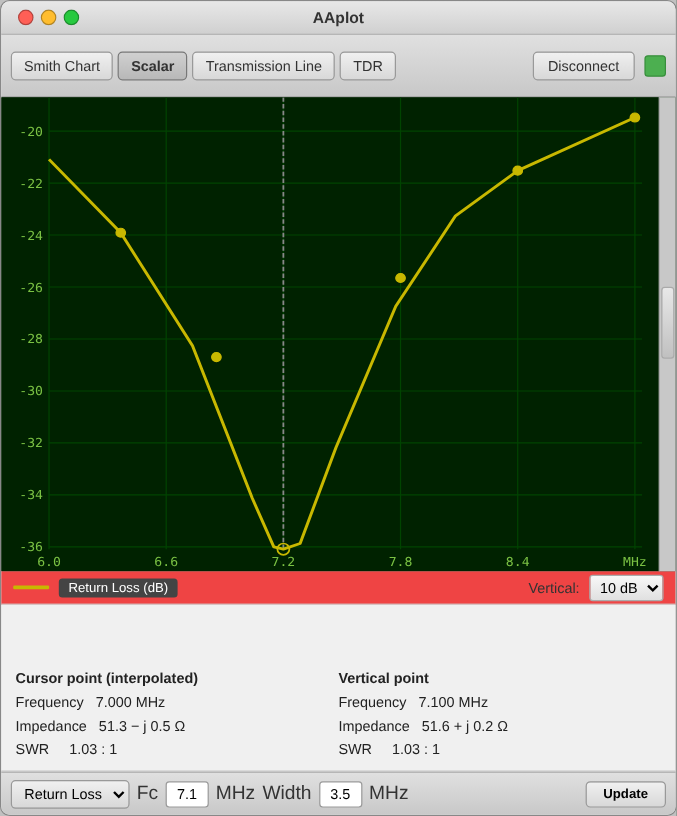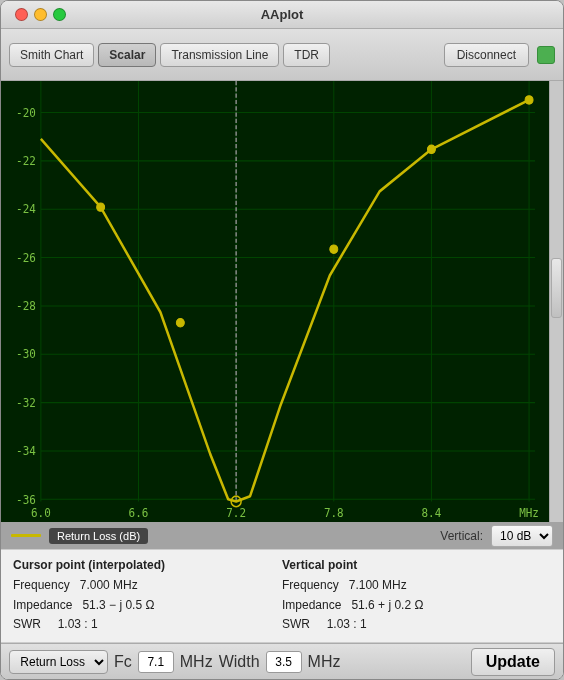--- a/index.html
+++ b/index.html
@@ -106,21 +106,21 @@
       top: 40%;
       left: 1px;
       right: 1px;
       height: 60px;
       background: linear-gradient(to bottom, #e8e8e8, #c0c0c0);
       border: 1px solid #aaa;
       border-radius: 3px;
     }
     .legend-bar {
       height: 28px;
-      background: #a3a3a3;
+      background: #ef4444;
       border-bottom: 1px solid #ccc;
       display: flex;
       align-items: center;
       padding: 0 10px;
       gap: 8px;
     }
     .legend-line {
       width: 30px;
       height: 3px;
       background: #c8b800;
@@ -146,20 +146,21 @@
       font-size: 12px;
     }
     .info-panel {
       padding: 8px 12px;
       background: #f0f0f0;
       border-bottom: 1px solid #ccc;
     }
     .info-row {
       display: flex;
       gap: 0;
+      margin-top: 46px;
     }
     .info-col {
       flex: 1;
     }
     .info-header {
       font-weight: bold;
       font-size: 12px;
       color: #222;
       margin-bottom: 4px;
     }
@@ -198,21 +199,21 @@
       background: #fff;
       font-size: 12px;
       text-align: center;
     }
     .update-btn {
       margin-left: auto;
       padding: 4px 14px;
       border-radius: 4px;
       border: 1px solid #999;
       background: linear-gradient(to bottom, #f0f0f0, #d8d8d8);
-      font-size: 16px;
+      font-size: 11px;
       cursor: pointer;
       font-weight: bold;
     }
     .chart-wrapper {
       position: relative;
       display: flex;
       flex: 1;
     }
   </style>
 </head>

